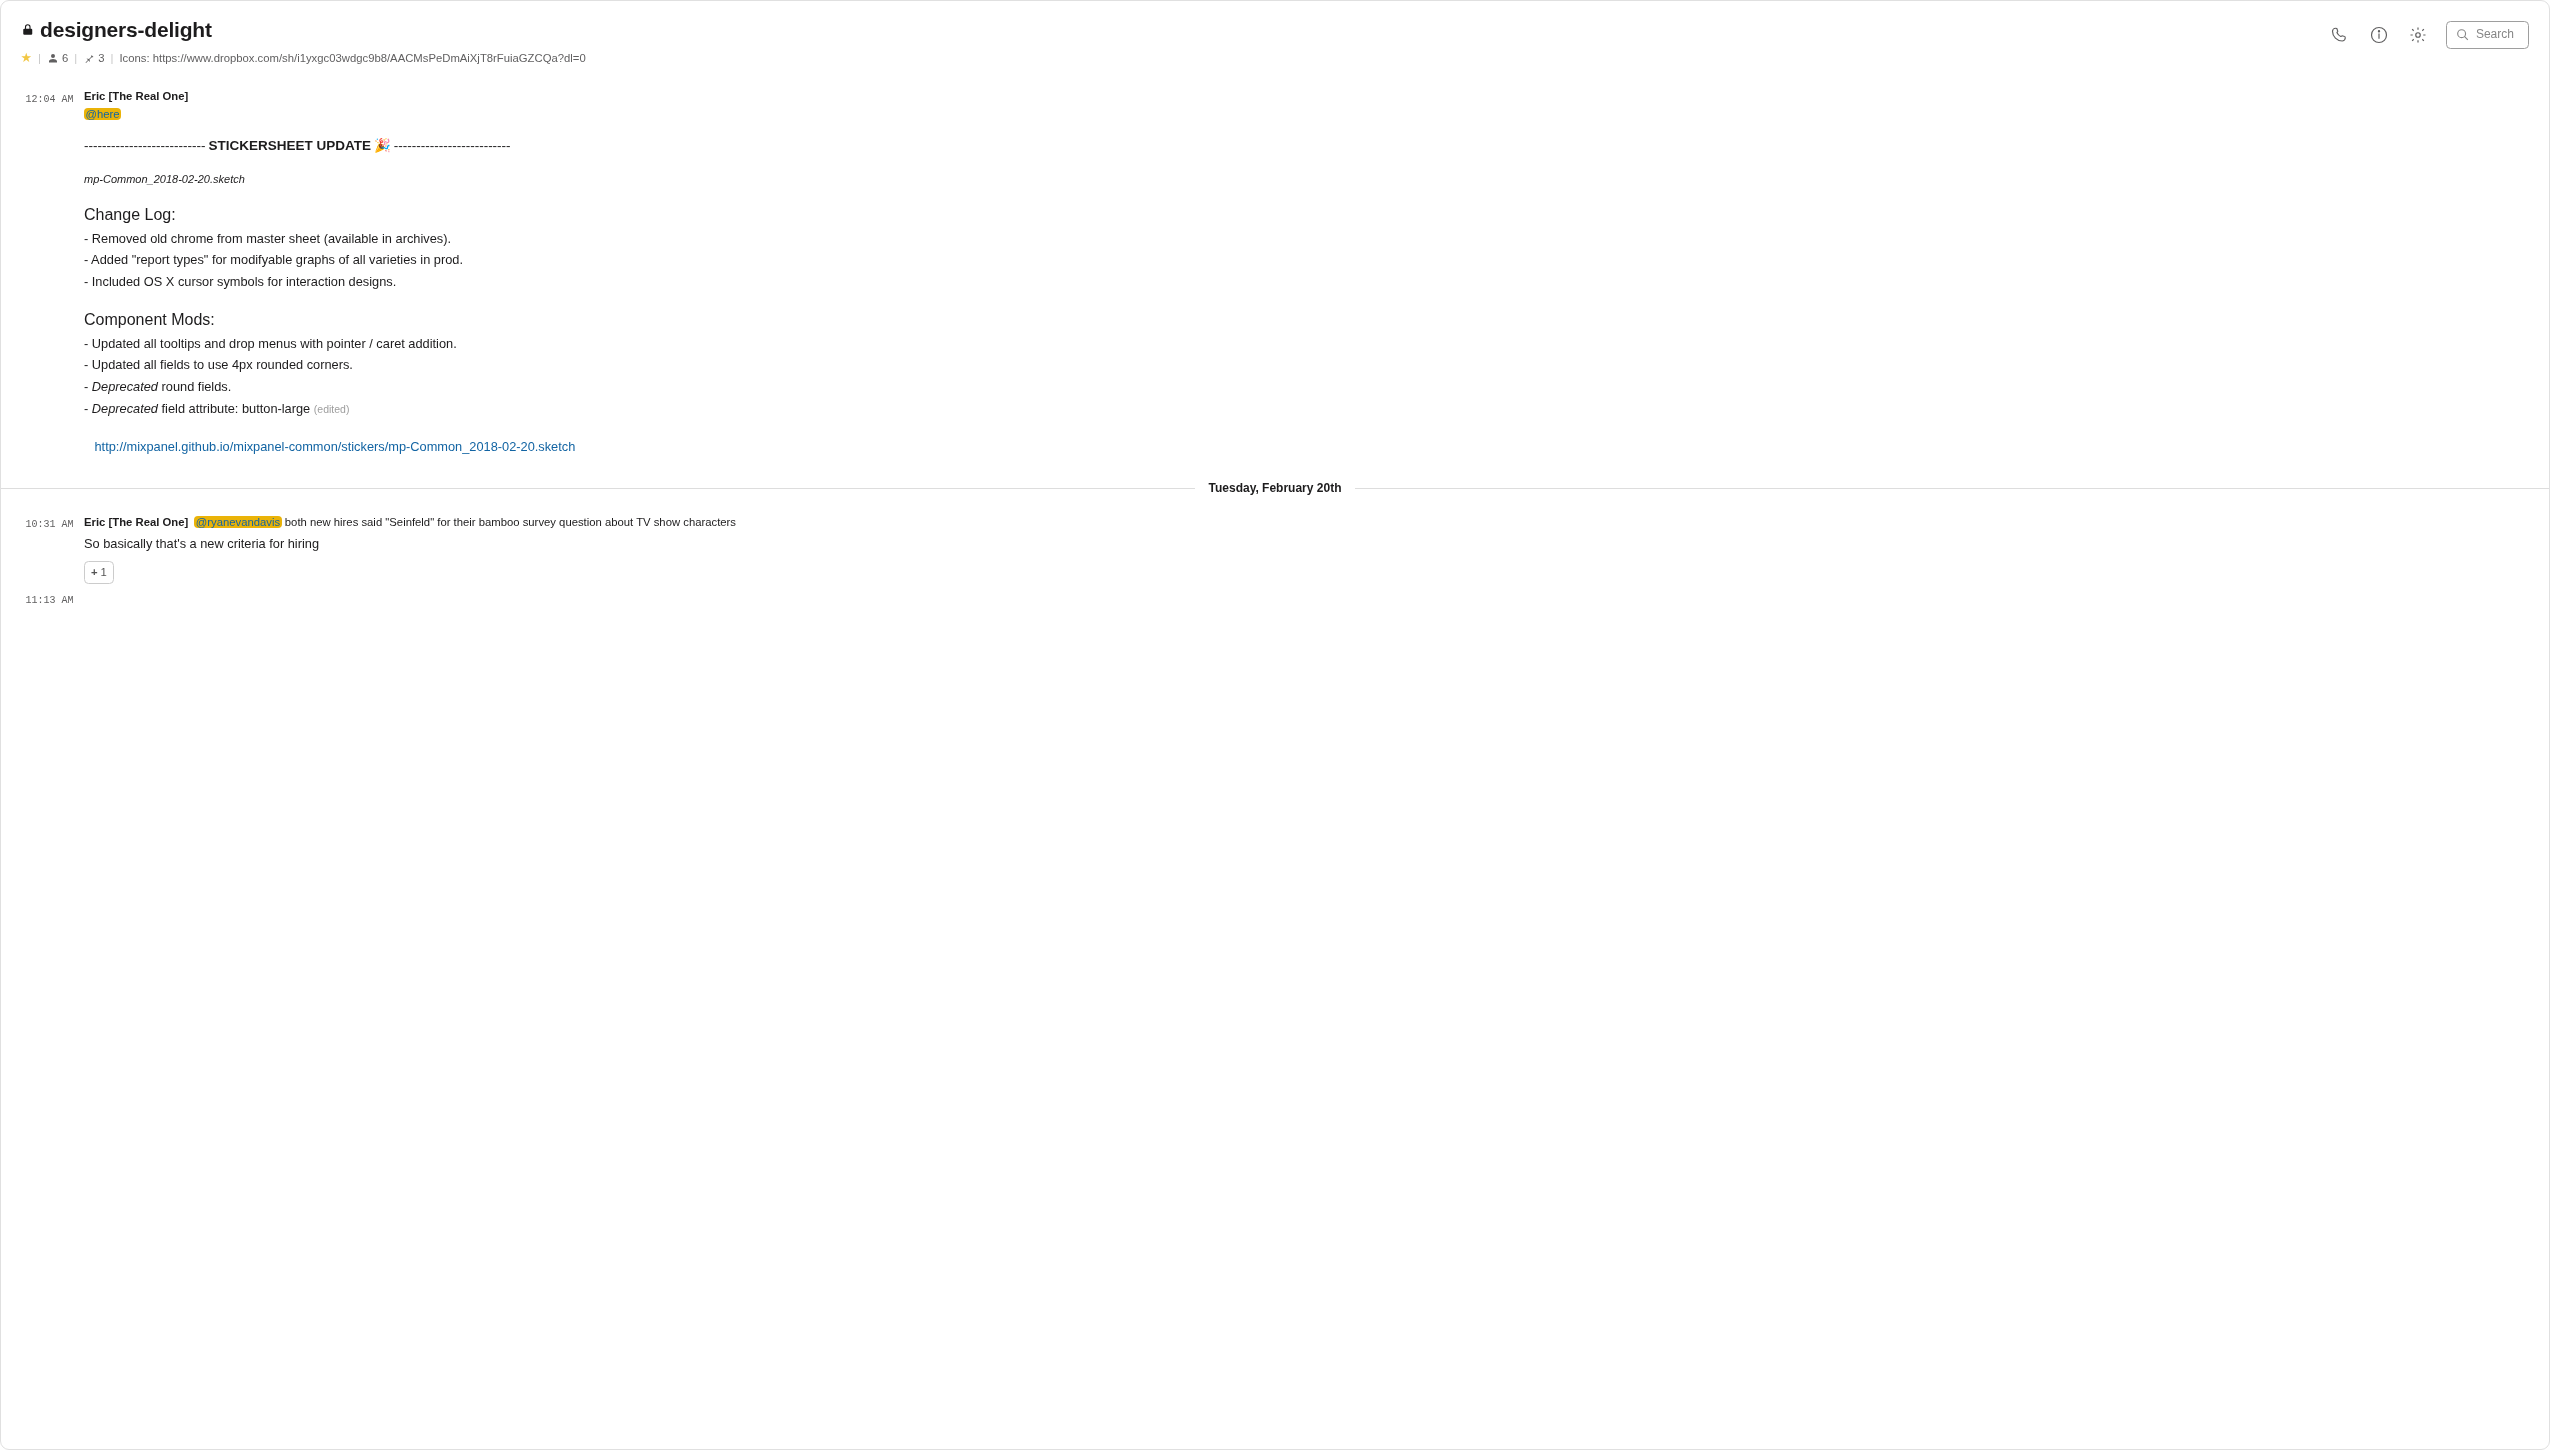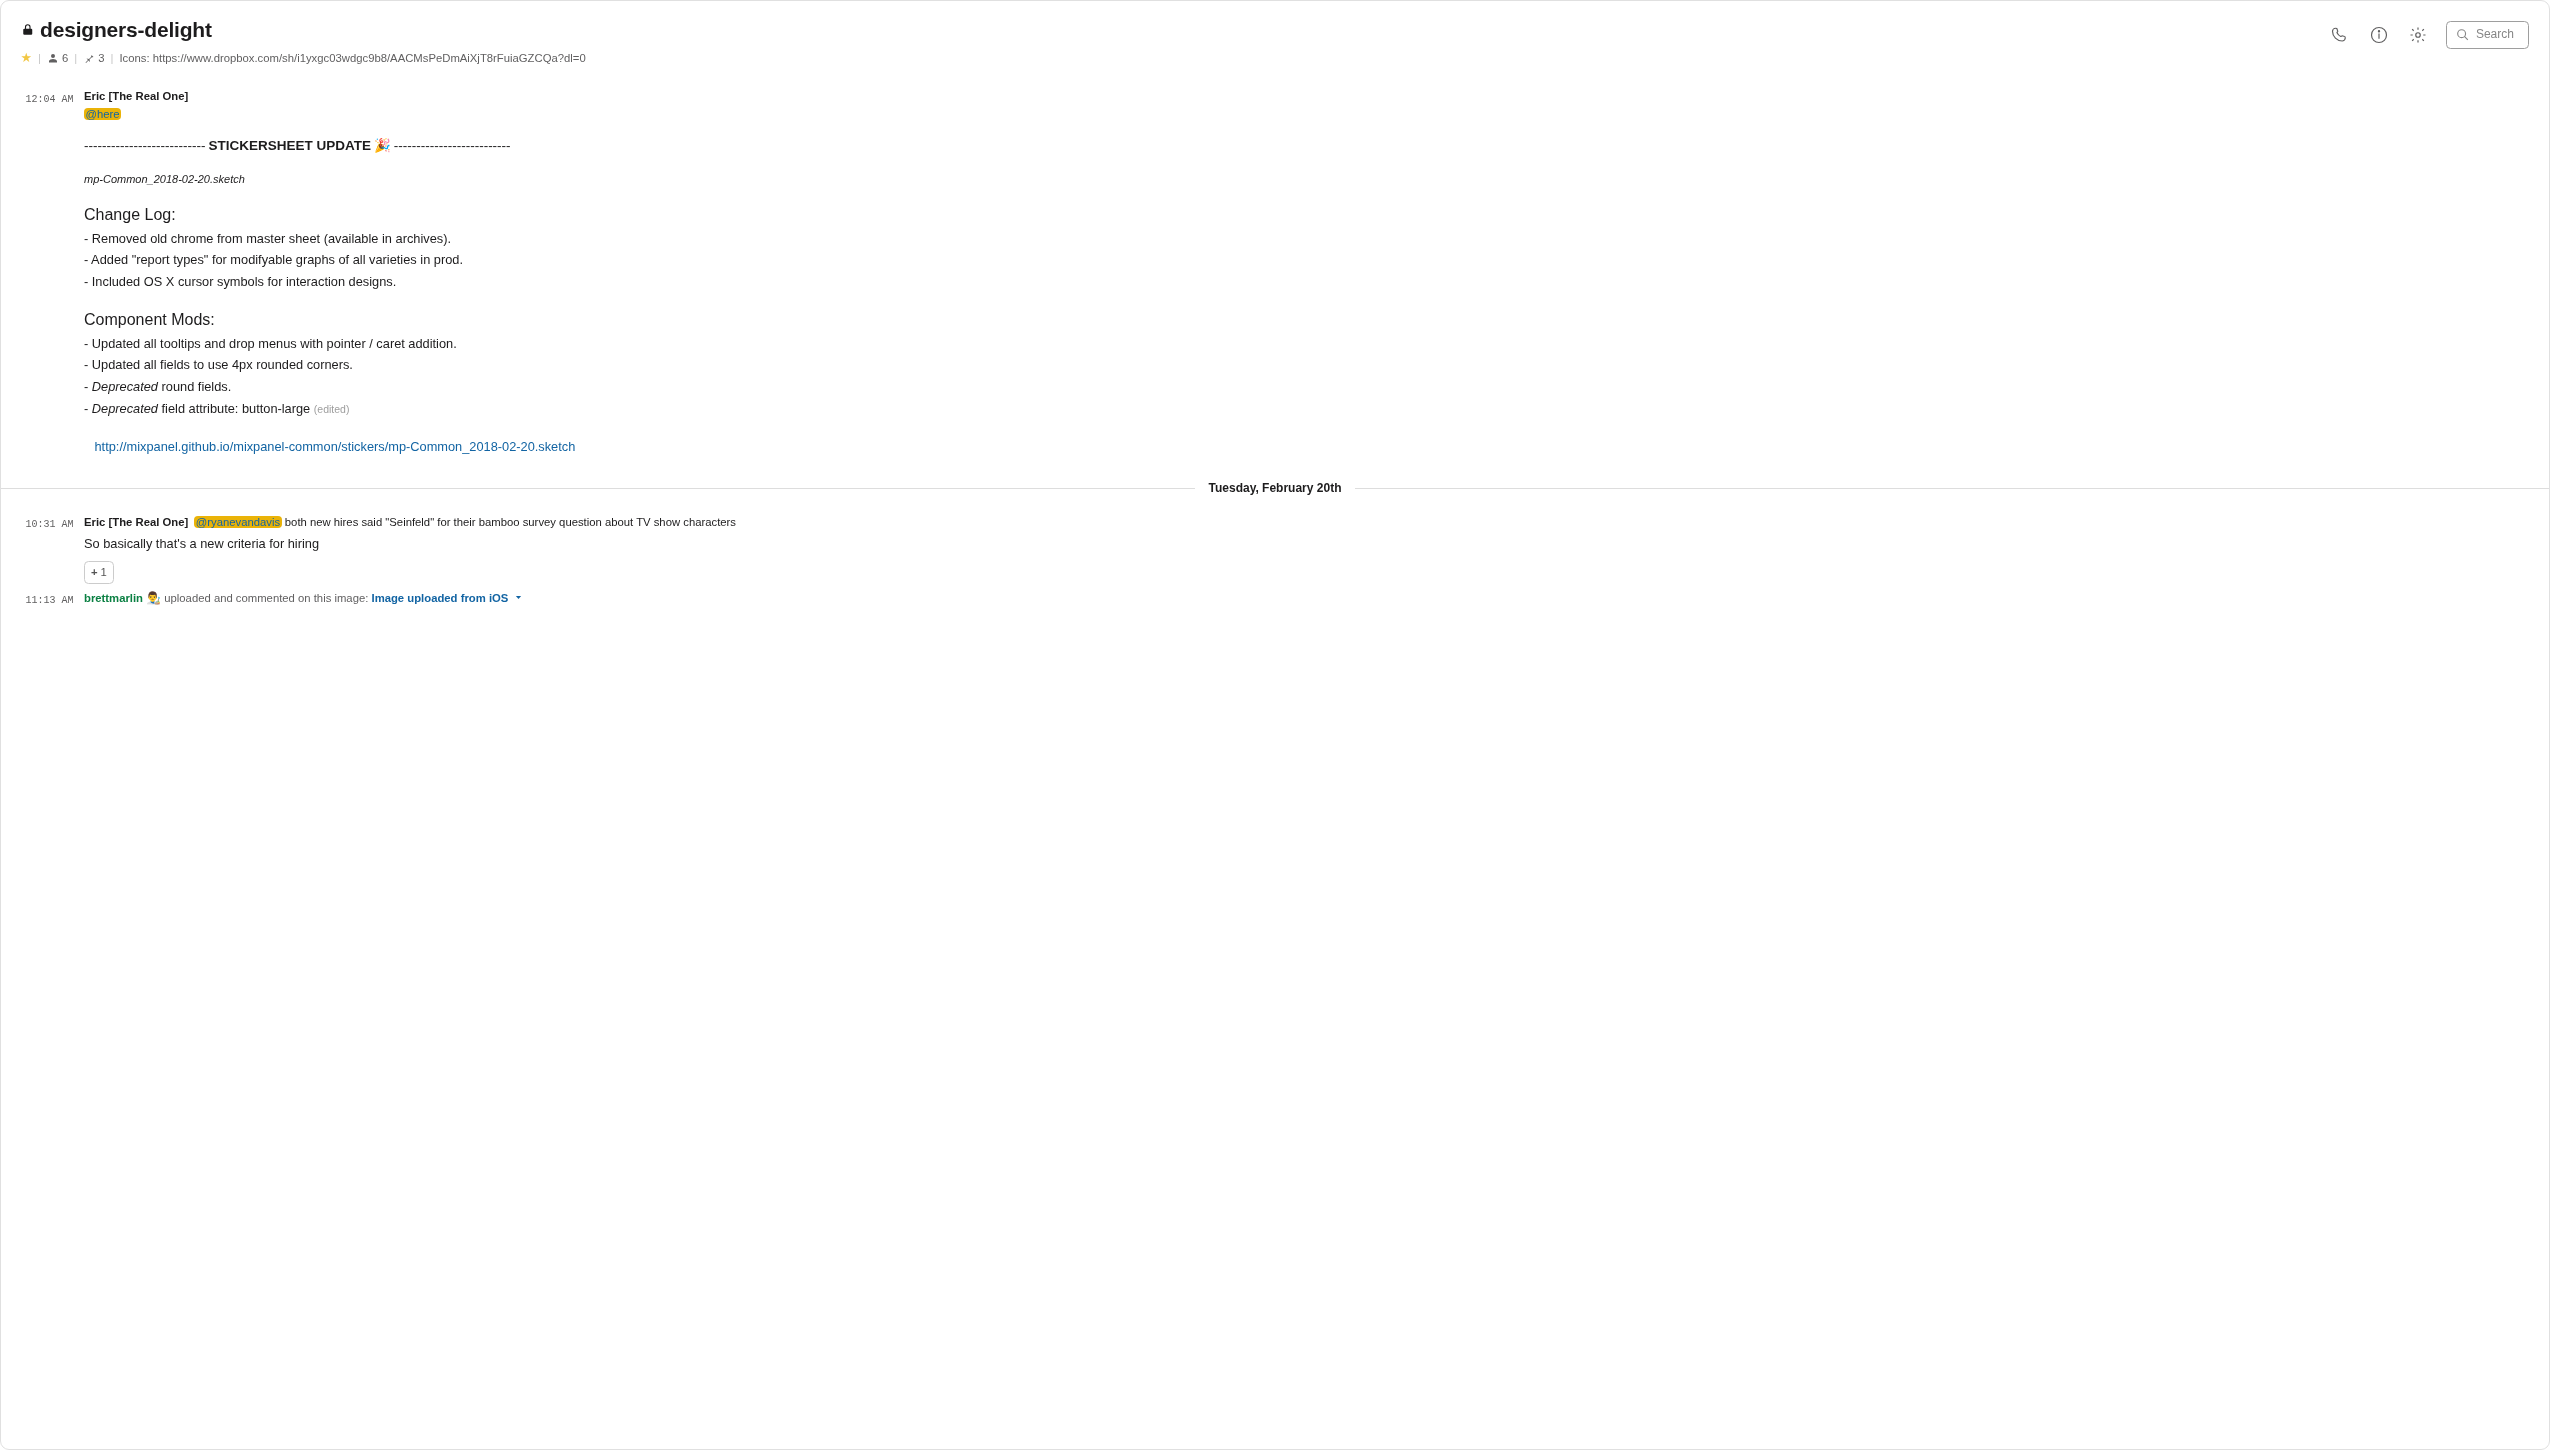--- a/index.html
+++ b/index.html
@@ -307,28 +307,17 @@
           <span class="plus">+</span>
           <span>1</span>
         </div>
       </div>
     </div>
 
     <div class="msg upload-msg">
       <div class="msg-gutter">
         <span class="msg-time">11:13 AM</span>
       </div>
-      <div class="msg-body">
-        <span class="author2">brettmarlin</span>
-        <span class="emoji">👨‍🎨</span>
-        <span class="uptext"> uploaded and commented on this image: </span>
-        <span class="filelink">Image uploaded from iOS</span>
-        <span class="caret-down">
-          <svg viewBox="0 0 24 24">
-              <path d="M5 8l7 8 7-8z"></path>
-            </svg>
-        </span>
-      </div>
     </div>
 
   </div>
 </div>
 
 
 </body></html>

